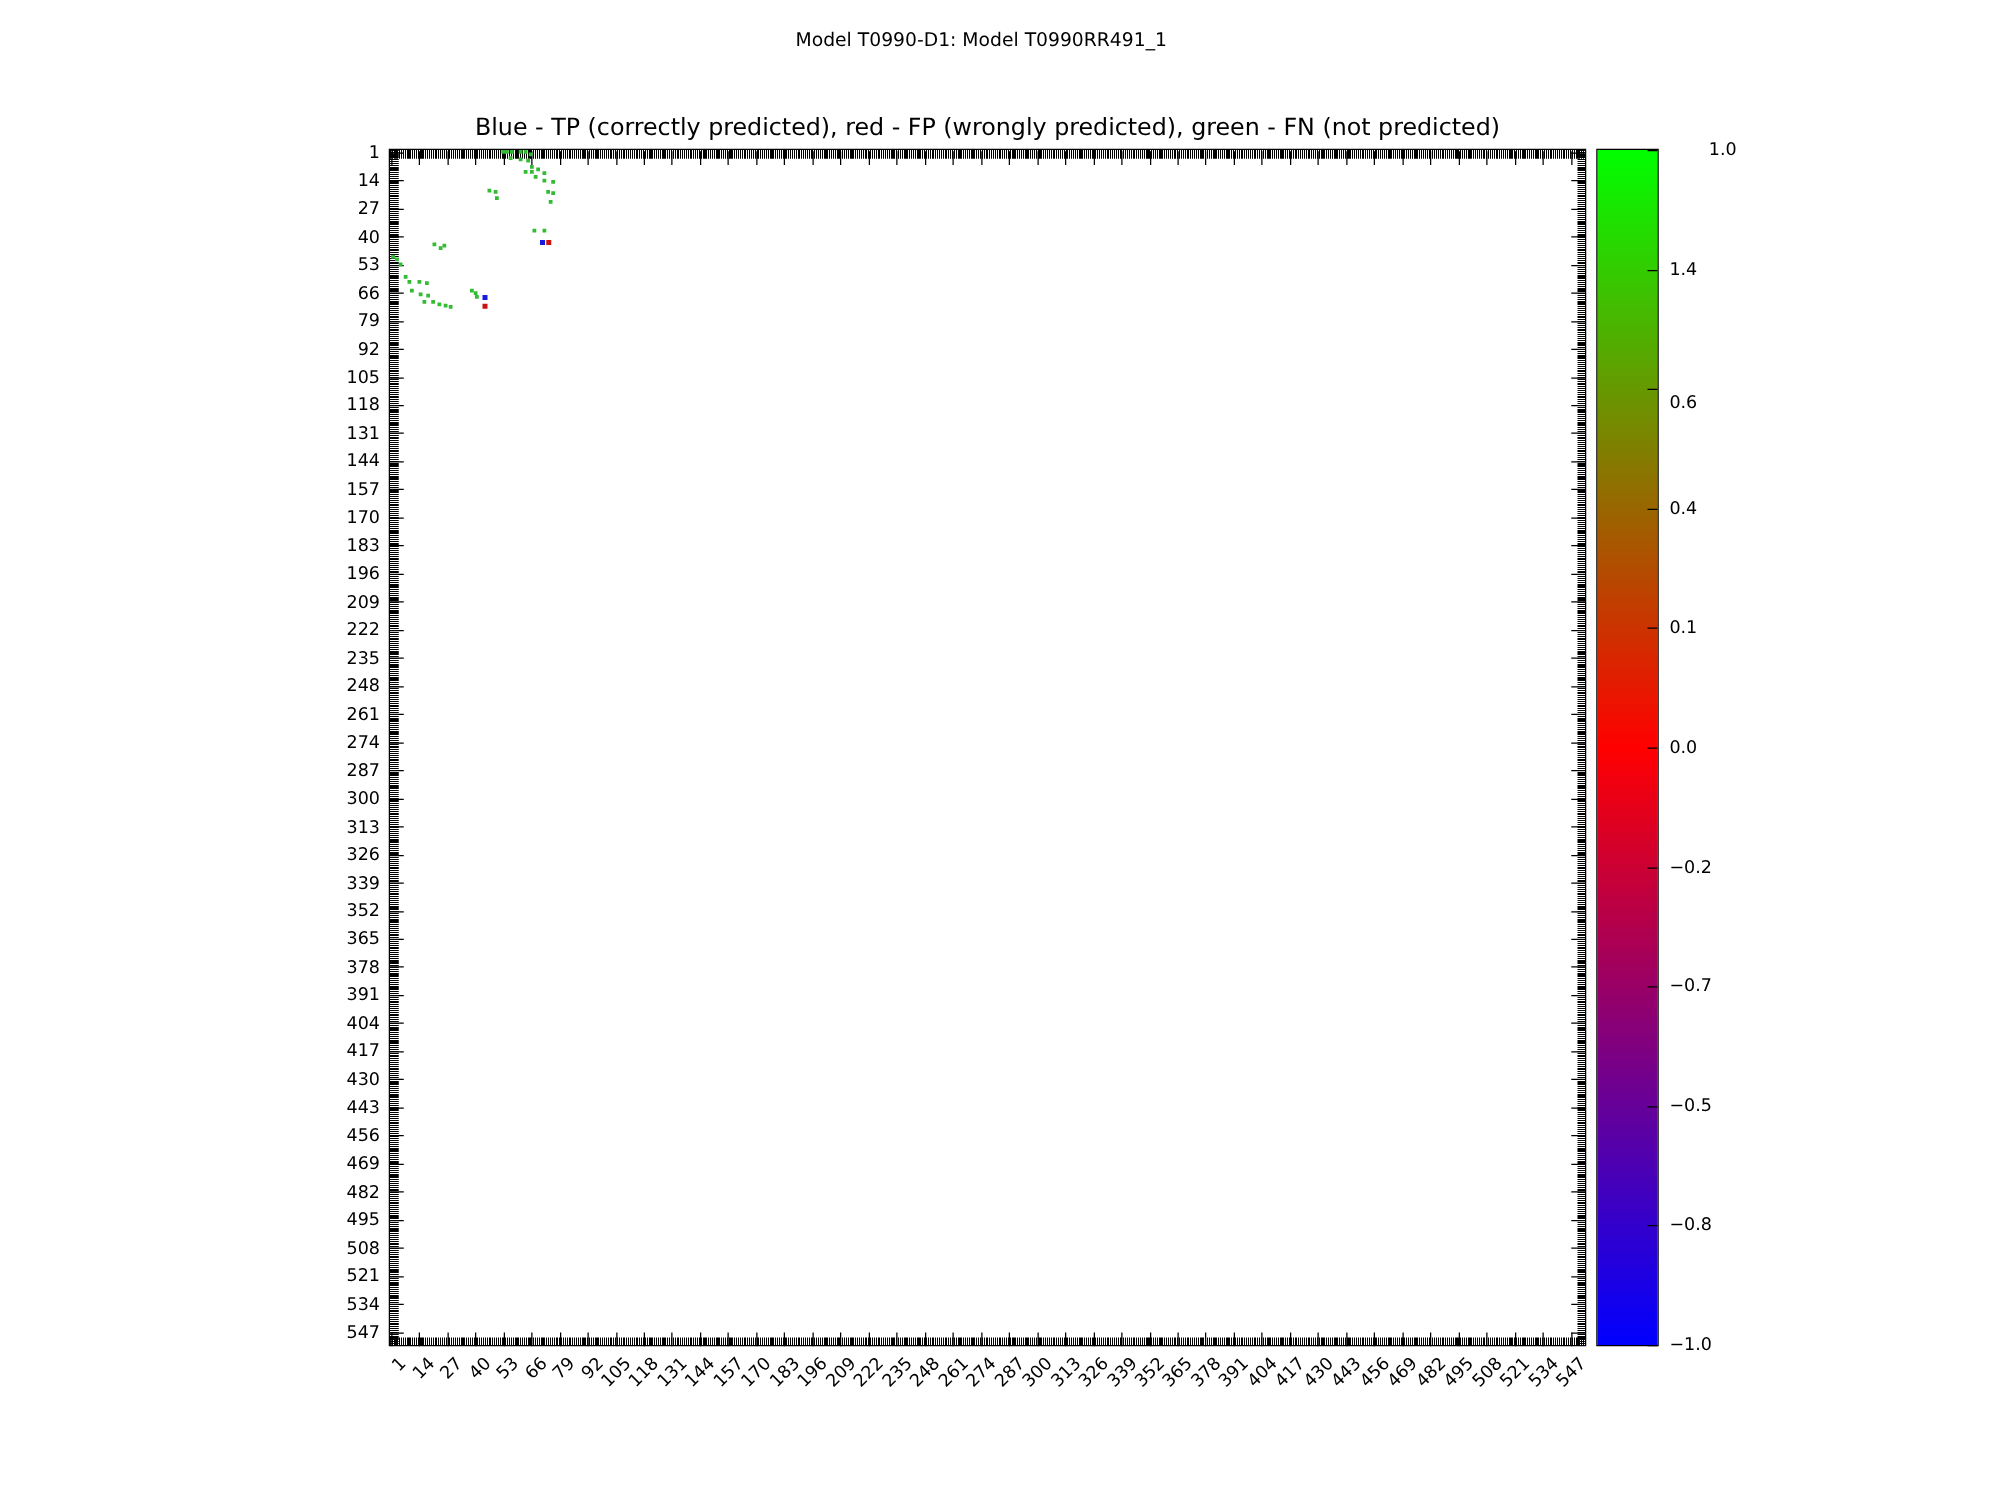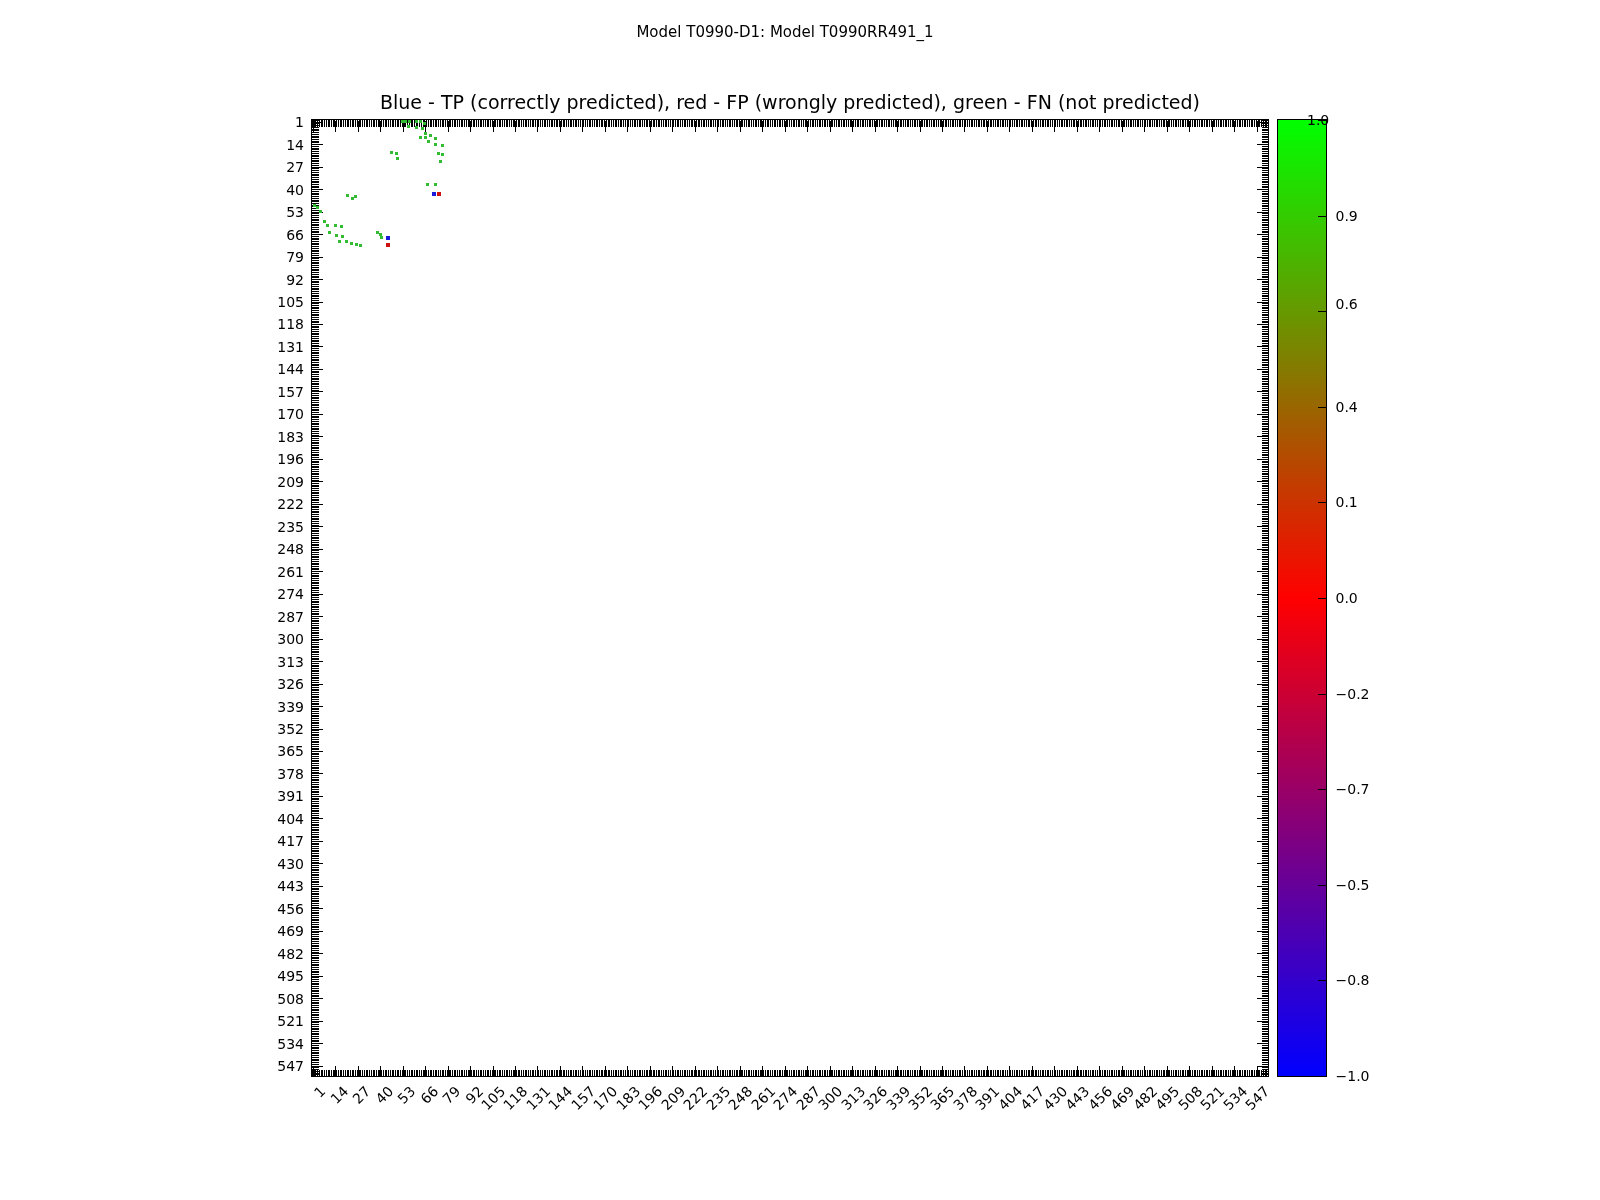--- a/index.html
+++ b/index.html
@@ -352,25 +352,25 @@
     <div class="pt" style="left: 378.804px; top: 232.925px; width: 3px; height: 3px; background: rgb(51, 187, 51);"></div>
     <div class="pt" style="left: 334.894px; top: 233.962px; width: 3px; height: 3px; background: rgb(51, 187, 51);"></div>
     <div class="pt" style="left: 340.945px; top: 234.999px; width: 3px; height: 3px; background: rgb(51, 187, 51);"></div>
     <div class="pt" style="left: 379.842px; top: 236.037px; width: 3px; height: 3px; background: rgb(51, 187, 51);"></div>
     <div class="pt" style="left: 338.352px; top: 239.84px; width: 3px; height: 3px; background: rgb(51, 187, 51);"></div>
     <div class="pt" style="left: 344.921px; top: 240.013px; width: 3px; height: 3px; background: rgb(51, 187, 51);"></div>
     <div class="pt" style="left: 349.934px; top: 241.914px; width: 3px; height: 3px; background: rgb(51, 187, 51);"></div>
     <div class="pt" style="left: 354.948px; top: 242.952px; width: 3px; height: 3px; background: rgb(51, 187, 51);"></div>
     <div class="pt" style="left: 358.924px; top: 243.989px; width: 3px; height: 3px; background: rgb(51, 187, 51);"></div>
     <div class="cbtick" style="left: 1317.5px; top: 120px;"></div>
-    <div class="cblabel" style="left: 1307px; top: 111px;">1.0</div>
+    <div class="cblabel" style="left: 1367px; top: 111px;">1.0</div>
     <div class="cbtick" style="left: 1317.5px; top: 215.6px;"></div>
-    <div class="cblabel" style="left: 1335.5px; top: 206.6px;">0.9</div>
+    <div class="cblabel" style="left: 1335.5px; top: 206.6px;">1.4</div>
     <div class="cbtick" style="left: 1317.5px; top: 311.2px;"></div>
-    <div class="cblabel" style="left: 1335.5px; top: 295px;">0.6</div>
+    <div class="cblabel" style="left: 1335.5px; top: 313px;">0.6</div>
     <div class="cbtick" style="left: 1317.5px; top: 406.8px;"></div>
     <div class="cblabel" style="left: 1335.5px; top: 397.8px;">0.4</div>
     <div class="cbtick" style="left: 1317.5px; top: 502.4px;"></div>
     <div class="cblabel" style="left: 1335.5px; top: 493.4px;">0.1</div>
     <div class="cbtick" style="left: 1317.5px; top: 598px;"></div>
     <div class="cblabel" style="left: 1335.5px; top: 589px;">0.0</div>
     <div class="cbtick" style="left: 1317.5px; top: 693.6px;"></div>
     <div class="cblabel" style="left: 1335.5px; top: 684.6px;">−0.2</div>
     <div class="cbtick" style="left: 1317.5px; top: 789.2px;"></div>
     <div class="cblabel" style="left: 1335.5px; top: 780.2px;">−0.7</div>

